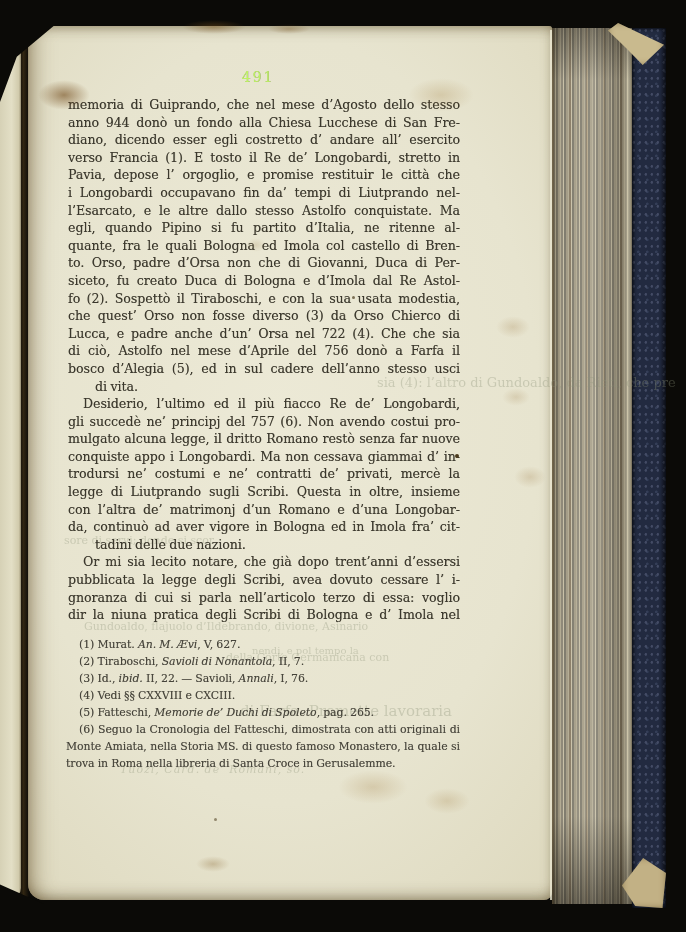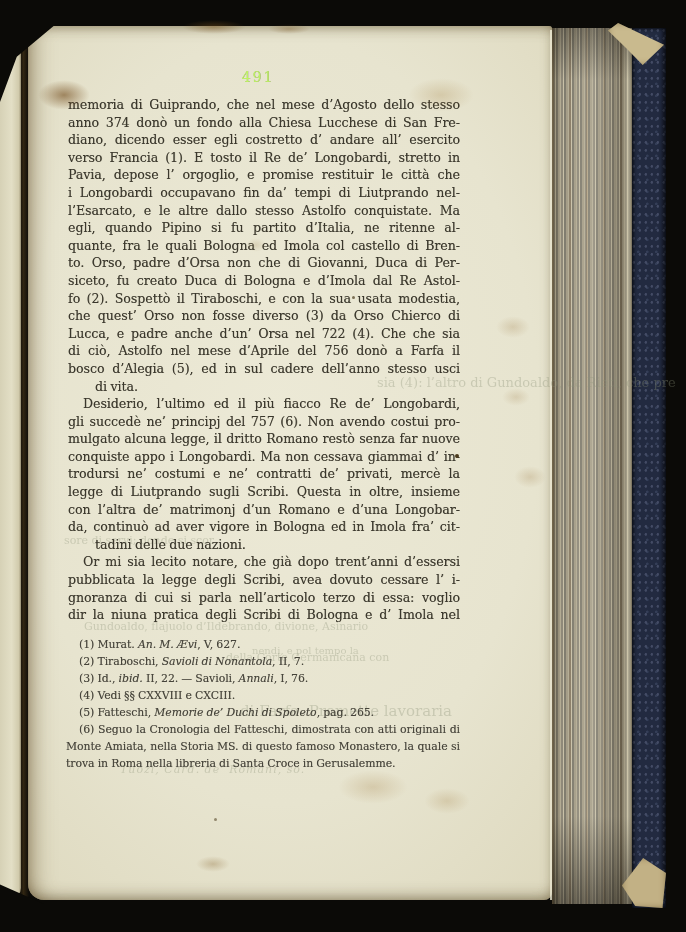--- a/index.html
+++ b/index.html
@@ -122,21 +122,21 @@
       <div class="bleed">della Corte Germanicana con</div>
       <div class="bleed">nendi, e pol tempo la</div>
       <div class="bleed">di Farfa. Promette lavoraria</div>
       <div class="bleed">Tuozi, Card. de’ Romani, so.</div>
     </div>
 
   <div class="page-number">491</div>
   <div class="body-text">
       <div class="para ends">
         <div class="line">memoria di Guiprando, che nel mese d’Agosto dello stesso</div>
-        <div class="line">anno 374 donò un fondo alla Chiesa Lucchese di San Fre-</div>
+        <div class="line">anno 944 donò un fondo alla Chiesa Lucchese di San Fre-</div>
         <div class="line">diano, dicendo esser egli costretto d’ andare all’ esercito</div>
         <div class="line">verso Francia (1). E tosto il Re de’ Longobardi, stretto in</div>
         <div class="line">Pavia, depose l’ orgoglio, e promise restituir le città che</div>
         <div class="line">i Longobardi occupavano fin da’ tempi di Liutprando nel-</div>
         <div class="line">l’Esarcato, e le altre dallo stesso Astolfo conquistate. Ma</div>
         <div class="line">egli, quando Pipino si fu partito d’Italia, ne ritenne al-</div>
         <div class="line">quante, fra le quali Bologna ed Imola col castello di Bren-</div>
         <div class="line">to. Orso, padre d’Orsa non che di Giovanni, Duca di Per-</div>
         <div class="line">siceto, fu creato Duca di Bologna e d’Imola dal Re Astol-</div>
         <div class="line">fo (2). Sospettò il Tiraboschi, e con la sua usata modestia,</div>

